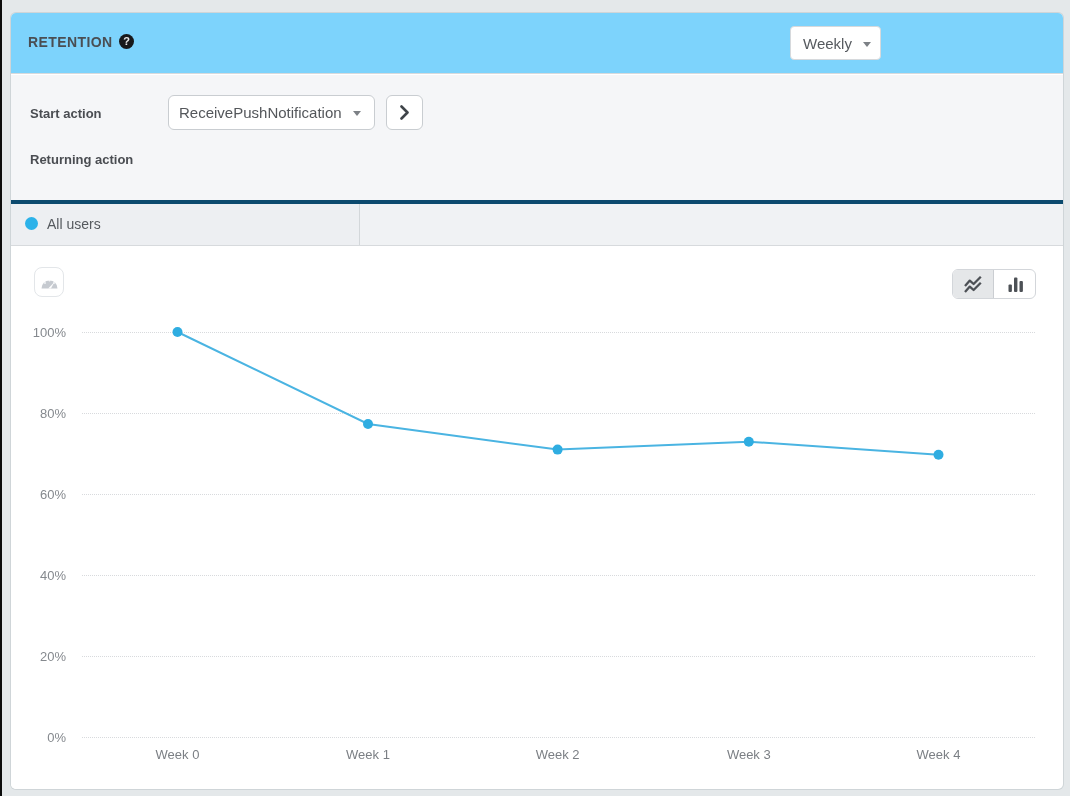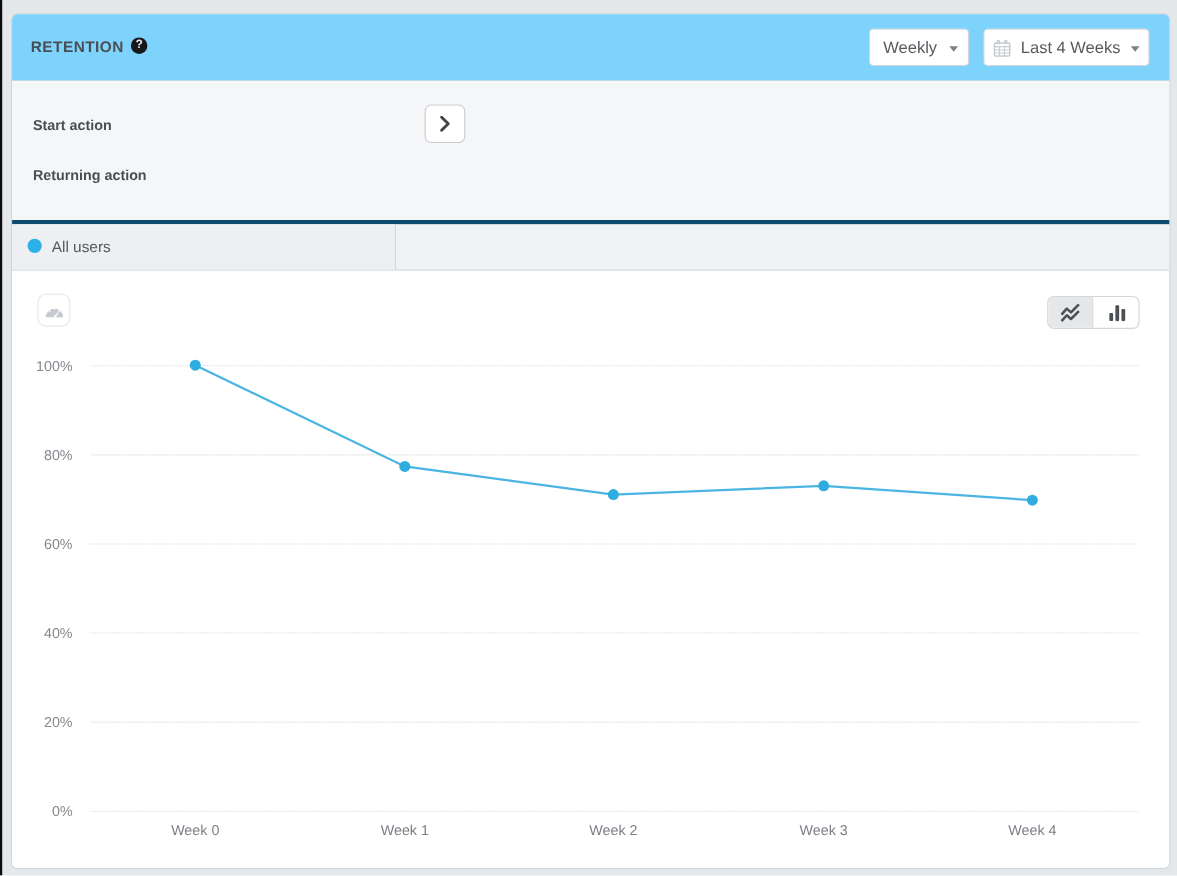--- a/index.html
+++ b/index.html
@@ -61,38 +61,28 @@
 <body>
 <div class="leftedge"></div>
 <div class="card">
   <div class="hdr">
     <div class="title">RETENTION</div>
     <div class="qmark">?</div>
     <div class="btn btn-weekly">
       <span class="btxt" style="left:12px;">Weekly</span>
       <span class="caret" style="left:72px; top:15px;"></span>
     </div>
-    <div class="btn btn-cal">
-      <svg style="position:absolute; left:8px; top:9px;" width="16" height="16" viewBox="0 0 16 16">
-        <rect x="1" y="3" width="14" height="12" rx="1.5" fill="none" stroke="#c6cbd0" stroke-width="1.4"></rect>
-        <rect x="3.6" y="0.8" width="2" height="3" rx="1" fill="none" stroke="#c6cbd0" stroke-width="1.2"></rect>
-        <rect x="10.4" y="0.8" width="2" height="3" rx="1" fill="none" stroke="#c6cbd0" stroke-width="1.2"></rect>
-        <line x1="1" y1="6.4" x2="15" y2="6.4" stroke="#c6cbd0" stroke-width="1.2"></line>
-        <line x1="1" y1="9.4" x2="15" y2="9.4" stroke="#c6cbd0" stroke-width="1"></line>
-        <line x1="1" y1="12.2" x2="15" y2="12.2" stroke="#c6cbd0" stroke-width="1"></line>
-        <line x1="5.6" y1="6.4" x2="5.6" y2="15" stroke="#c6cbd0" stroke-width="1"></line>
-        <line x1="10.2" y1="6.4" x2="10.2" y2="15" stroke="#c6cbd0" stroke-width="1"></line>
-      </svg>
-      <span class="btxt" style="left:33px;">Last 4 Weeks</span>
-      <span class="caret" style="left:133px; top:15px;"></span>
-    </div>
   </div>
 
   <div class="filters">
     <div class="flabel" style="top:31px;">Start action</div>
+    <div class="sel sel1">
+      <span class="btxt" style="left:10px;">ReceivePushNotification</span>
+      <span class="caret" style="left:184px; top:15px;"></span>
+    </div>
     <div class="nextbtn">
       <svg style="position:absolute; left:13px; top:9px;" width="9" height="15" viewBox="0 0 9 15">
         <polyline points="1.5,1.5 7.5,7.5 1.5,13.5" fill="none" stroke="#3f4449" stroke-width="2.6" stroke-linecap="round" stroke-linejoin="round"></polyline>
       </svg>
     </div>
     <div class="flabel" style="top:77px;">Returning action</div>
   </div>
 
   <div class="tabs">
     <div class="tab-active">

